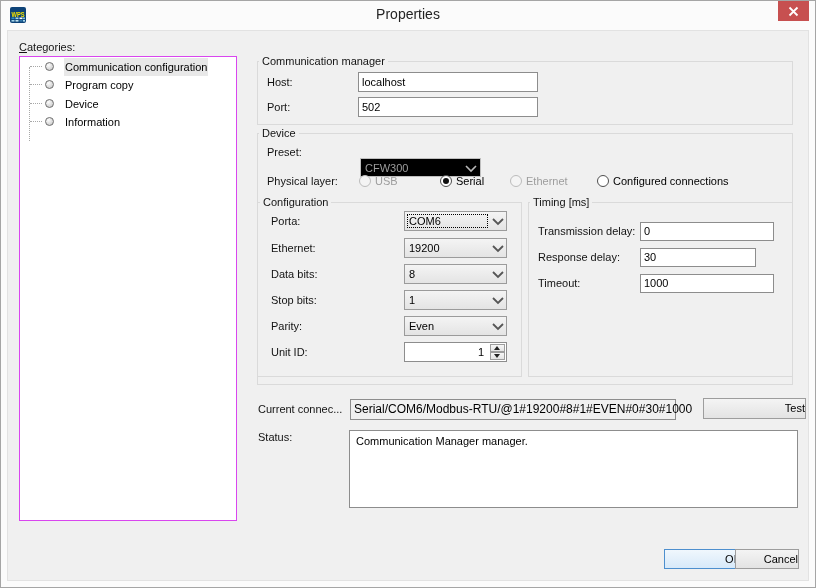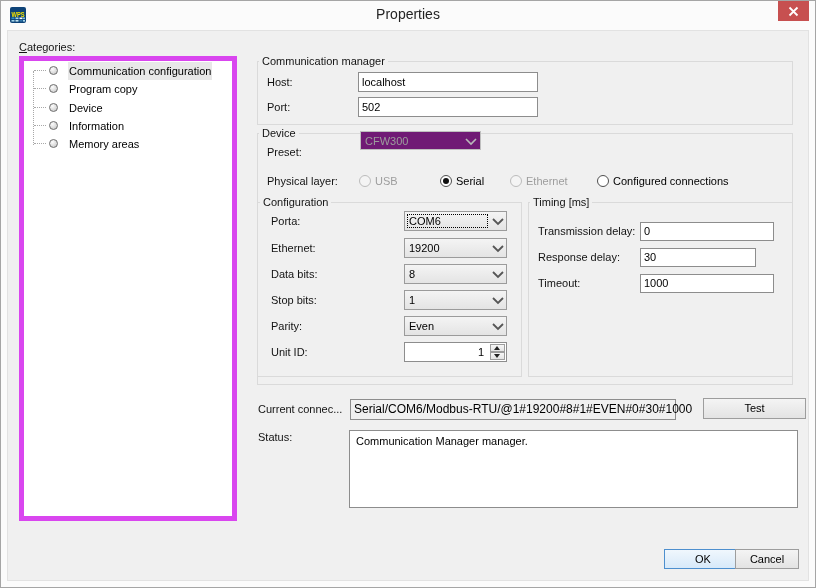--- a/index.html
+++ b/index.html
@@ -17,21 +17,21 @@
 .combo{position:absolute;width:103px;height:20px;border:1px solid #9b9b9b;background:linear-gradient(#f4f4f4,#e4e4e4);line-height:18px;padding-left:4px}
 .chev{position:absolute;top:6px}
 .radio{position:absolute;width:12px;height:12px;border-radius:50%;border:1px solid #4f4f4f;background:#fff;top:175px}
 .radio.dis{border-color:#bcbcbc;background:#f4f4f4}
 .rdot{position:absolute;left:2px;top:2px;width:6px;height:6px;border-radius:50%;background:#101010}
 .rlbl{position:absolute;top:175px;height:12px;line-height:12px}
 .treerow{position:absolute;left:1px;width:216px;height:18px}
 .titem{position:absolute;left:43px;top:0;height:18px;line-height:18px;padding:0 1px}
 .tdoth{position:absolute;left:9px;top:8px;width:12px;border-top:1px dotted #a8a8a8}
 .tcirc{position:absolute;left:24px;top:4px;width:9px;height:9px;border-radius:50%;border:1px solid #6e6e6e;background:radial-gradient(circle at 35% 30%,#fdfdfd,#c2c2c2)}
-.btn{position:absolute;background:linear-gradient(#f4f4f4,#e3e3e3);border:1px solid #9d9d9d;text-align:center;line-height:17px}
+.btn{position:absolute;background:linear-gradient(#f4f4f4,#e3e3e3);border:1px solid #9d9d9d;text-align:right;line-height:17px}
 </style>
 </head>
 <body>
 <div id="win"></div>
 <div id="title">Properties</div>
 <svg class="abs" style="left:10px;top:7px" width="16" height="16">
   <rect x="0" y="0" width="16" height="16" rx="2" fill="#0e4378"></rect>
   <text x="8" y="9.5" text-anchor="middle" font-family="Liberation Sans" font-size="8" font-weight="bold" fill="#f5e400" textLength="13" lengthAdjust="spacingAndGlyphs">WPS</text>
   <rect x="1.5" y="10.5" width="3" height="1.6" fill="#2d8fc0"></rect>
   <rect x="5.5" y="10.5" width="3" height="1.6" fill="#a8d8ec"></rect>
@@ -43,21 +43,21 @@
   <rect x="13" y="13" width="2" height="1.6" fill="#a8d8ec"></rect>
 </svg>
 <div id="closebtn">
 <svg width="31" height="20">
       <path d="M11.5 6.5 L19.5 14.5 M19.5 6.5 L11.5 14.5" stroke="#ffffff" stroke-width="1.8" fill="none"></path>
     </svg>
 </div>
 <div id="content"></div>
 
 <div class="lbl" style="left:19px;top:41px;height:13px;line-height:13px"><u>C</u>ategories:</div>
-<div class="abs" id="tree" style="left:19px;top:56px;width:218px;height:465px;background:#fff;border:5px solid #d946ef">
+<div class="abs" id="tree" style="left:19px;top:56px;width:218px;height:465px;background:#fff;border:1px solid #d946ef">
   <div class="abs" style="left:9px;top:10px;height:74px;border-left:1px dotted #a8a8a8"></div>
   <div class="treerow" style="top:1px">
     <div class="tdoth"></div>
       <div class="tcirc"></div>
     <div class="titem" style="background:#e8e8e8">Communication configuration</div>
   </div>
   <div class="treerow" style="top:19px">
     <div class="tdoth"></div>
       <div class="tcirc"></div>
     <div class="titem">Program copy</div>
@@ -65,38 +65,33 @@
   <div class="treerow" style="top:38px">
     <div class="tdoth"></div>
       <div class="tcirc"></div>
     <div class="titem">Device</div>
   </div>
   <div class="treerow" style="top:56px">
     <div class="tdoth"></div>
       <div class="tcirc"></div>
     <div class="titem">Information</div>
   </div>
-  <div class="treerow" style="top:74px">
-    <div class="tdoth"></div>
-      <div class="tcirc"></div>
-    <div class="titem">Memory areas</div>
-  </div>
 </div>
 
 <div class="gb" style="left:257px;top:61px;width:536px;height:64px"></div>
 <div class="gblabel" style="left:259px;top:55px">Communication manager</div>
 <div class="lbl" style="left:267px;top:72px;height:20px;line-height:20px">Host:</div>
 <div class="tb" style="left:358px;top:72px;width:180px;height:20px">localhost</div>
 <div class="lbl" style="left:267px;top:97px;height:20px;line-height:20px">Port:</div>
 <div class="tb" style="left:358px;top:97px;width:180px;height:20px">502</div>
 
 <div class="gb" style="left:257px;top:133px;width:536px;height:252px"></div>
 <div class="gblabel" style="left:259px;top:127px">Device</div>
 <div class="lbl" style="left:267px;top:143px;height:19px;line-height:19px">Preset:</div>
-<div class="combo" style="left:360px;top:131px;width:121px;height:19px;border-color:#bfbfbf;background:#701a75;color:#9d9d9d">CFW300
+<div class="combo" style="left:360px;top:158px;width:121px;height:19px;border-color:#bfbfbf;background:#000000;color:#9d9d9d">CFW300
   <svg class="chev" style="left:104px;top:6px" width="12" height="8">
       <polyline points="1,1 6,6 11,1" stroke="#b9b9b9" stroke-width="1.6" fill="none"></polyline>
     </svg>
 </div>
 <div class="lbl" style="left:267px;top:172px;height:18px;line-height:18px">Physical layer:</div>
 <div class="radio dis" style="left:359px"></div>
 <div class="rlbl" style="left:375px;color:#9d9d9d">USB</div>
 <div class="radio" style="left:440px">
     <div class="rdot"></div>
   </div>

